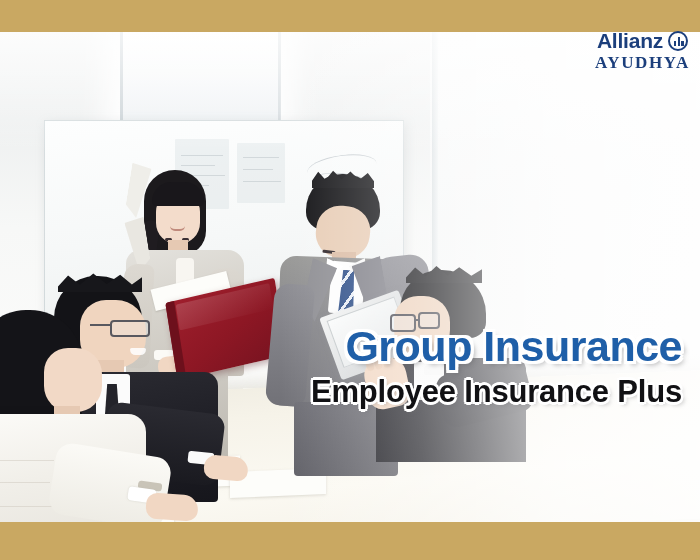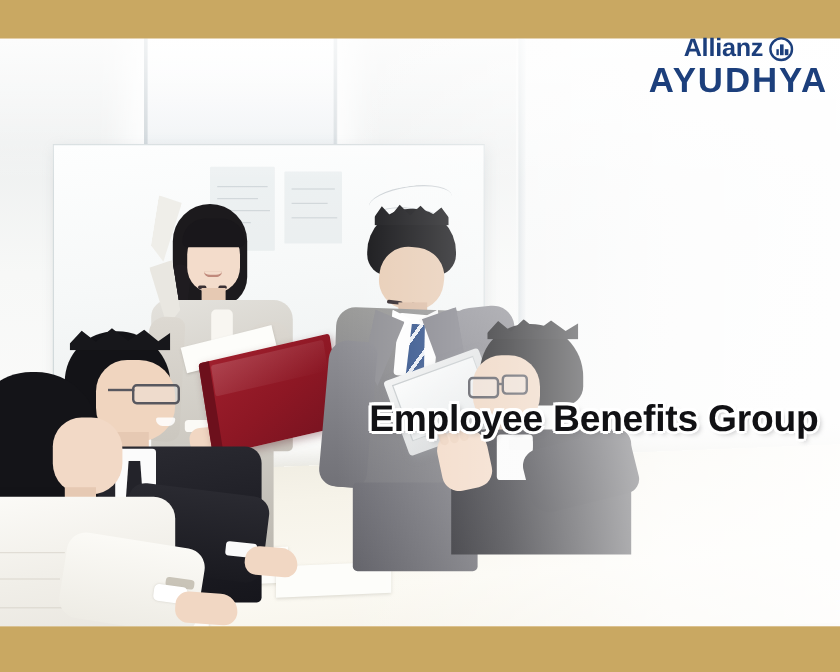--- a/index.html
+++ b/index.html
@@ -490,22 +490,23 @@
     z-index:60;
     text-align:center;
     color:#1c3f7c;
     line-height:1;
   }
   #logo .row1{
     display:flex; align-items:center; justify-content:center; gap:5px;
     font-size:21px; font-weight:bold; letter-spacing:-.2px;
   }
   #logo .row2{
-    font-size:29px; font-weight:bold; letter-spacing:1.6px;
+    font-size:17px; font-weight:bold; letter-spacing:1.6px;
     margin-top:3px;
+    font-family:Liberation Serif, serif;
   }
   .allianz-mark{
     width:20px; height:20px; border-radius:50%;
     border:2.2px solid #1c3f7c;
     position:relative; display:inline-block;
     flex:0 0 auto;
   }
   .allianz-mark i{
     position:absolute; bottom:3px; width:2.4px; background:#1c3f7c;
     display:block;
@@ -711,17 +712,18 @@
       <span class="allianz-mark">
         <i></i>
           <i></i>
           <i></i>
       </span>
     </div>
     <div class="row2">AYUDHYA</div>
   </div>
 
   <div id="text-block">
-    <div id="title-sub">Employee Benefits Group</div>
+    <div id="title-main">Group Insurance</div>
+    <div id="title-sub">Employee Insurance Plus</div>
   </div>
 
   <div class="gold-bar" id="gold-bottom"></div>
 </div>
 
 </body></html>

